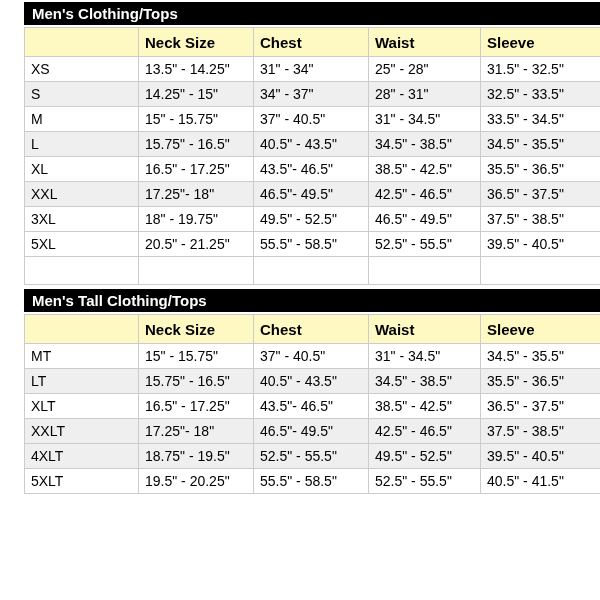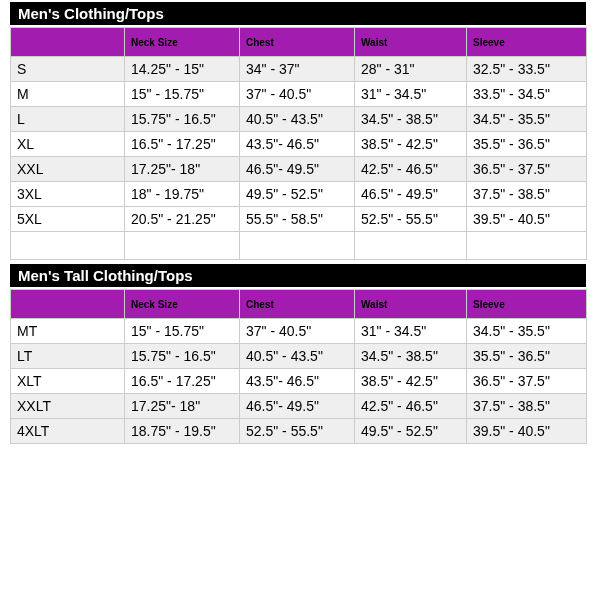--- a/index.html
+++ b/index.html
@@ -6,21 +6,21 @@
     margin: 0;
     padding: 0;
     background: #ffffff;
     font-family: "Liberation Sans", sans-serif;
     color: #000000;
   }
   .page {
     width: 600px;
     height: 600px;
     box-sizing: border-box;
-    padding: 2px 9px 0 10px;
+    padding: 2px 9px 0 24px;
     background: #ffffff;
     overflow: hidden;
   }
   .table-section { margin: 0 0 4px 0; }
   .title-bar {
     background: #000000;
     color: #ffffff;
     font-size: 15px;
     font-weight: bold;
     line-height: 15px;
@@ -36,22 +36,22 @@
   table.size-table th,
   table.size-table td {
     border: 1px solid #cccccc;
     padding: 0 2px 0 6px;
     text-align: left;
     white-space: nowrap;
     overflow: hidden;
     vertical-align: middle;
   }
   table.size-table thead th {
-    background: #a21caf;
-    font-size: 10px;
+    background: #fef9c3;
+    font-size: 15px;
     font-weight: bold;
     height: 28px;
   }
   table.size-table td {
     font-size: 14px;
     height: 24px;
     background: #ffffff;
   }
   table.size-table tr.stripe td { background: #efefef; }
   table.size-table tr.empty-row td { height: 27px; }
@@ -74,20 +74,27 @@
       <thead>
         <tr>
           <th></th>
           <th>Neck Size</th>
           <th>Chest</th>
           <th>Waist</th>
           <th>Sleeve</th>
         </tr>
       </thead>
       <tbody>
+          <tr class="">
+            <td>XS</td>
+            <td>13.5" - 14.25"</td>
+            <td>31" - 34"</td>
+            <td>25" - 28"</td>
+            <td>31.5" - 32.5"</td>
+          </tr>
           <tr class="stripe">
             <td>S</td>
             <td>14.25" - 15"</td>
             <td>34" - 37"</td>
             <td>28" - 31"</td>
             <td>32.5" - 33.5"</td>
           </tr>
           <tr class="">
             <td>M</td>
             <td>15" - 15.75"</td>
@@ -189,17 +196,24 @@
             <td>42.5" - 46.5"</td>
             <td>37.5" - 38.5"</td>
           </tr>
           <tr class="stripe">
             <td>4XLT</td>
             <td>18.75" - 19.5"</td>
             <td>52.5" - 55.5"</td>
             <td>49.5" - 52.5"</td>
             <td>39.5" - 40.5"</td>
           </tr>
+          <tr class="">
+            <td>5XLT</td>
+            <td>19.5" - 20.25"</td>
+            <td>55.5" - 58.5"</td>
+            <td>52.5" - 55.5"</td>
+            <td>40.5" - 41.5"</td>
+          </tr>
         </tbody>
     </table>
   </section>
 
 </div>
 
 </body></html>

